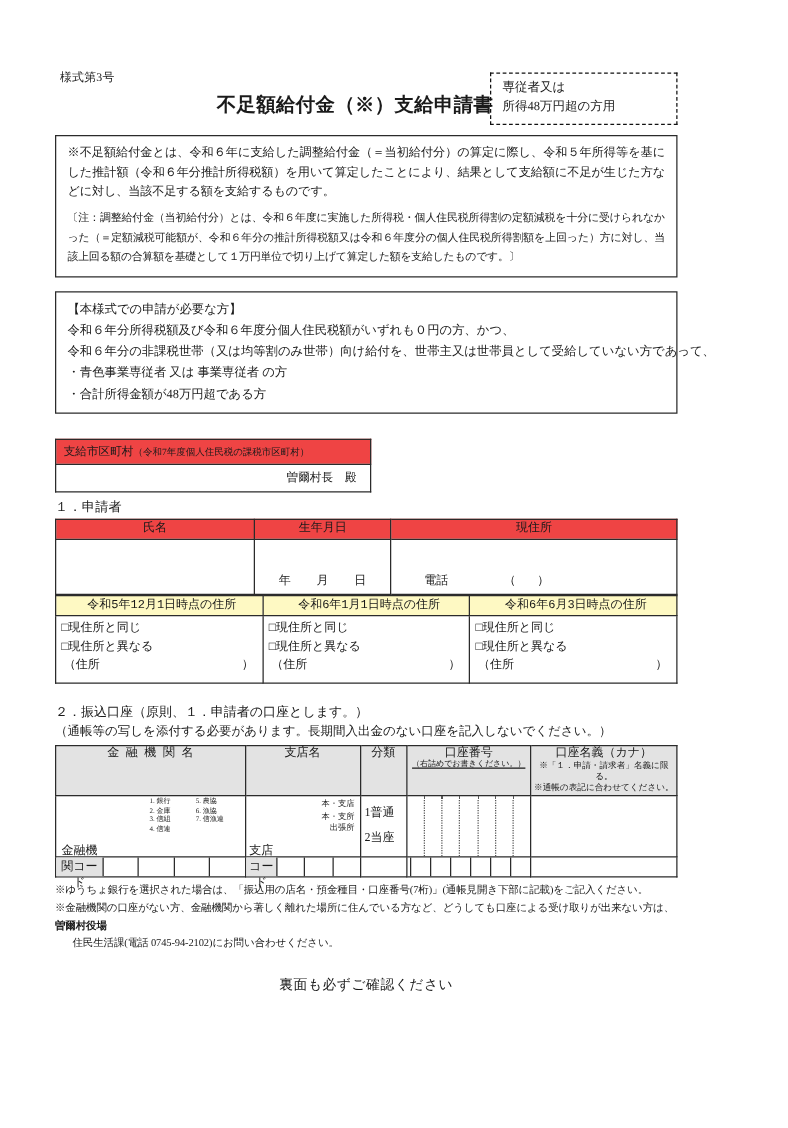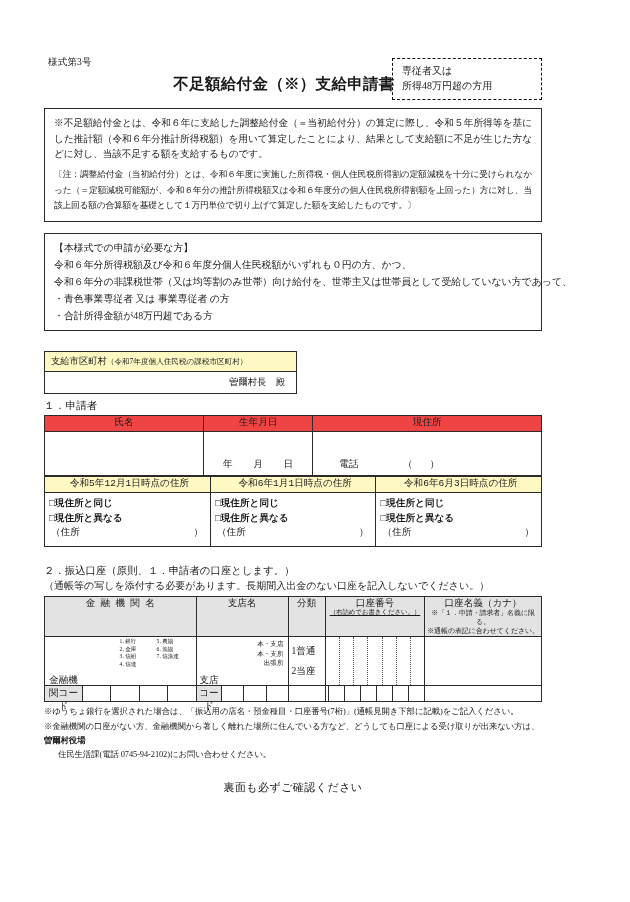--- a/index.html
+++ b/index.html
@@ -93,21 +93,21 @@
     border-collapse: collapse;
     table-layout: fixed;
   }
   .muni td {
     border: 1px solid #2b2b2b;
     height: 17px;
     font-size: 9.3px;
     padding: 1px 6px;
     vertical-align: middle;
   }
-  .muni .m-head { background: #fef9c3; }
+  .muni .m-head { background: #ef4444; }
   .muni .m-head .small { font-size: 7.6px; }
   .muni .m-val {
     text-align: right;
     font-size: 9.3px;
     padding-right: 11px;
     height: 19px;
   }
 
   .pledge {
     margin-top: 6px;
@@ -180,21 +180,21 @@
     text-align: center;
     font-family: Liberation Mono, monospace;
   }
   .addr-cell {
     height: 50px;
     padding: 3px 4px 0 4px !important;
     font-size: 9.2px;
     line-height: 1.55;
     position: relative;
   }
-  .addr-cell .ck { white-space: nowrap; font-weight: bold; }
+  .addr-cell .ck { white-space: nowrap; }
   .addr-cell .addr-in {
     display: flex;
     justify-content: space-between;
     padding: 0 3px 0 2px;
   }
 
   
   .sec2 {
     margin-top: 16px;
     font-size: 10.4px;

